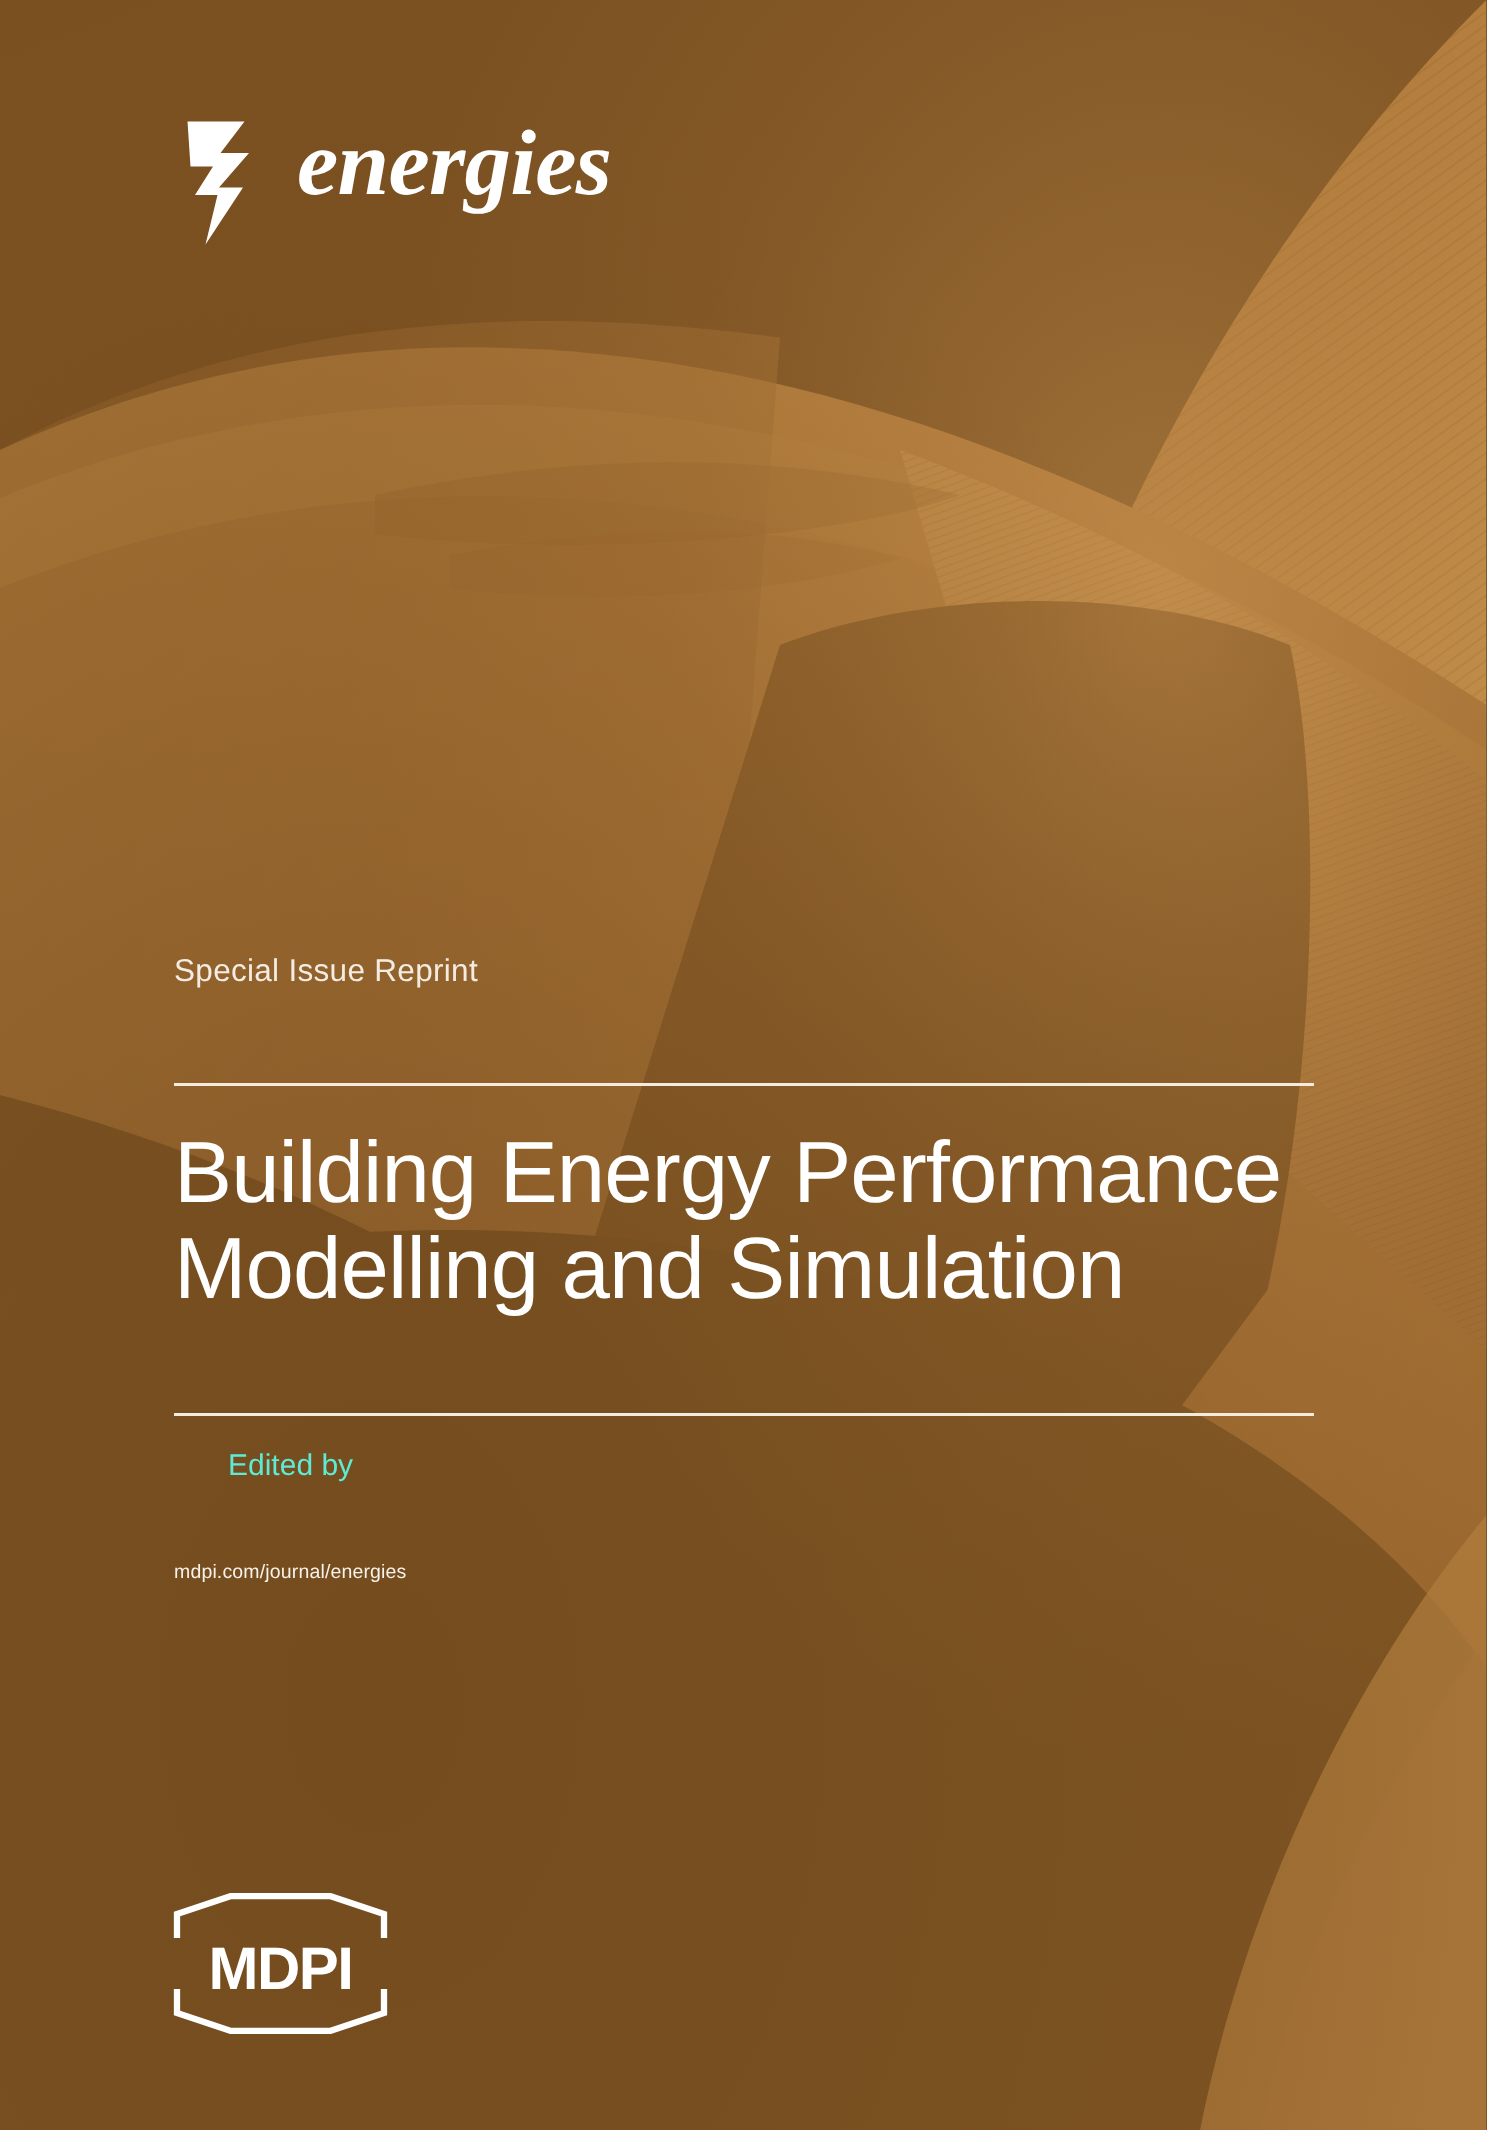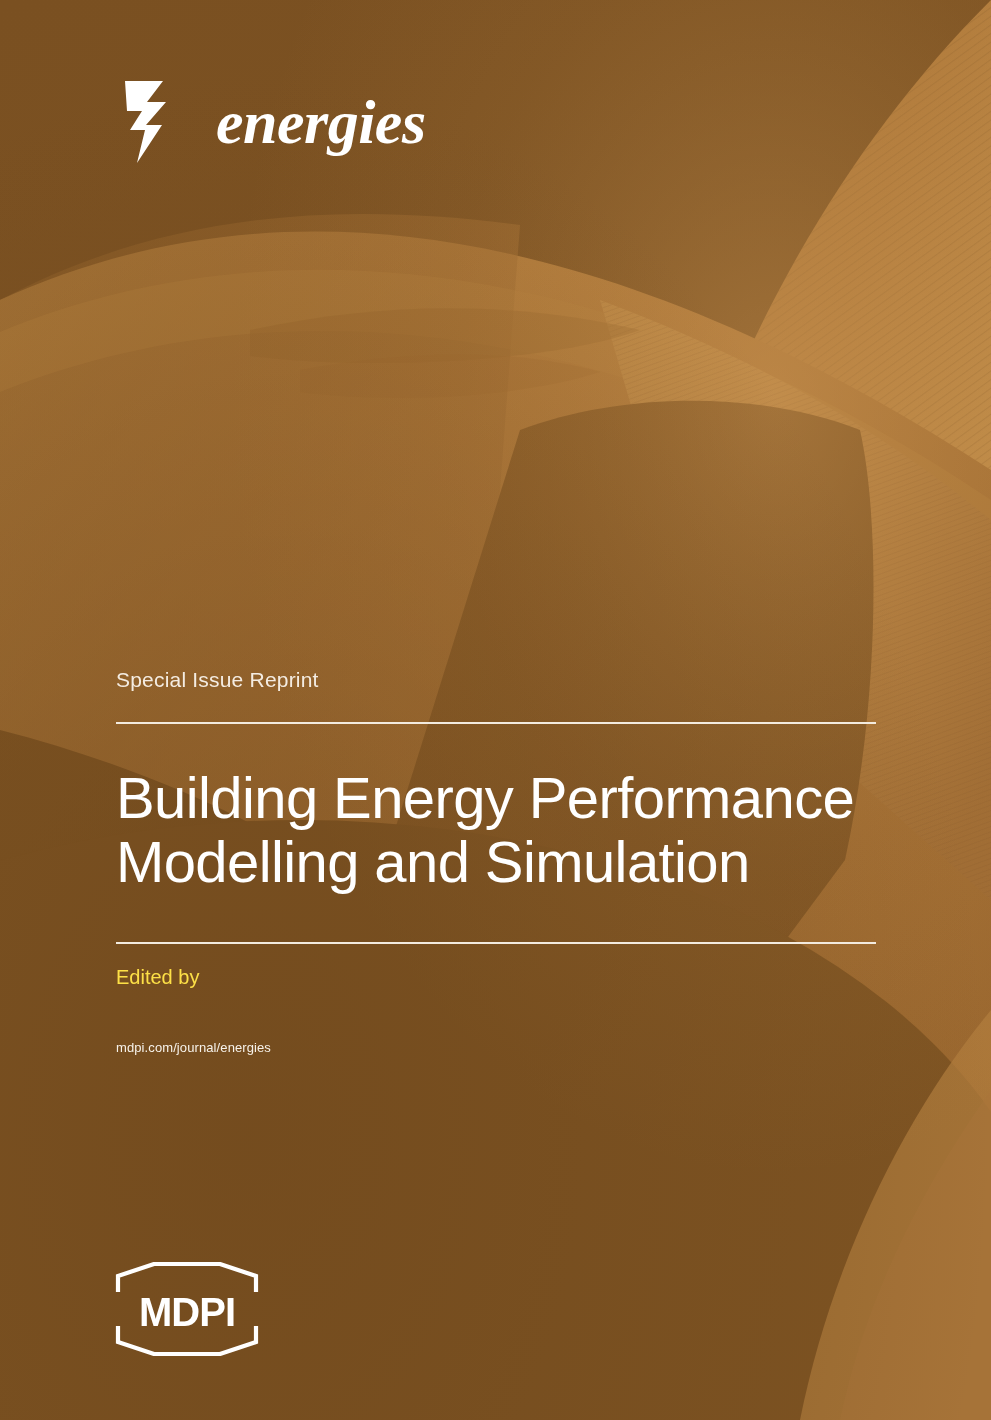--- a/index.html
+++ b/index.html
@@ -25,66 +25,67 @@
   
   .content {
     position:absolute; inset:0;
     z-index:5;
   }
 
   
   .masthead {
     position:absolute;
     left:116px; top:78px;
-    display:flex; align-items:center; gap:38px;
+    display:flex; gap:20px;
   }
   .bolt { width:62px; height:88px; display:block; }
   .journal-name {
     font-family:"Liberation Serif", serif;
     font-style:italic;
     font-weight:700;
     font-size:62px;
     line-height:1;
     color:#ffffff;
     letter-spacing:-0.5px;
   }
 
   
   .block { position:absolute; left:116px; width:760px; }
 
   .kicker {
-    top:668px;
+    top:636px;
     font-size:21px;
     color:#f4ece2;
     letter-spacing:0.2px;
   }
 
   .rule {
     position:absolute; left:116px; width:760px;
     height:1.6px;
     background:#f3ebdf;
   }
   .rule-top { top:722px; }
   .rule-bottom { top:942px; }
 
   .title {
-    top:766px;
+    top:750px;
     color:#ffffff;
     font-size:58px;
     line-height:1.11;
     font-weight:400;
     letter-spacing:-0.6px;
     white-space:pre-line;
   }
 
   .editors {
     top:963px;
-    color:#fde047;
+    color:#5eead4;
     font-size:20px;
     line-height:1.45;
+    margin-left:36px;
   }
   .editors .lead { display:block; }
   .editors .names { display:block; }
 
   .weblink {
     top:1040px;
     color:#f7f2ea;
     font-size:13px;
     letter-spacing:0.1px;
   }

